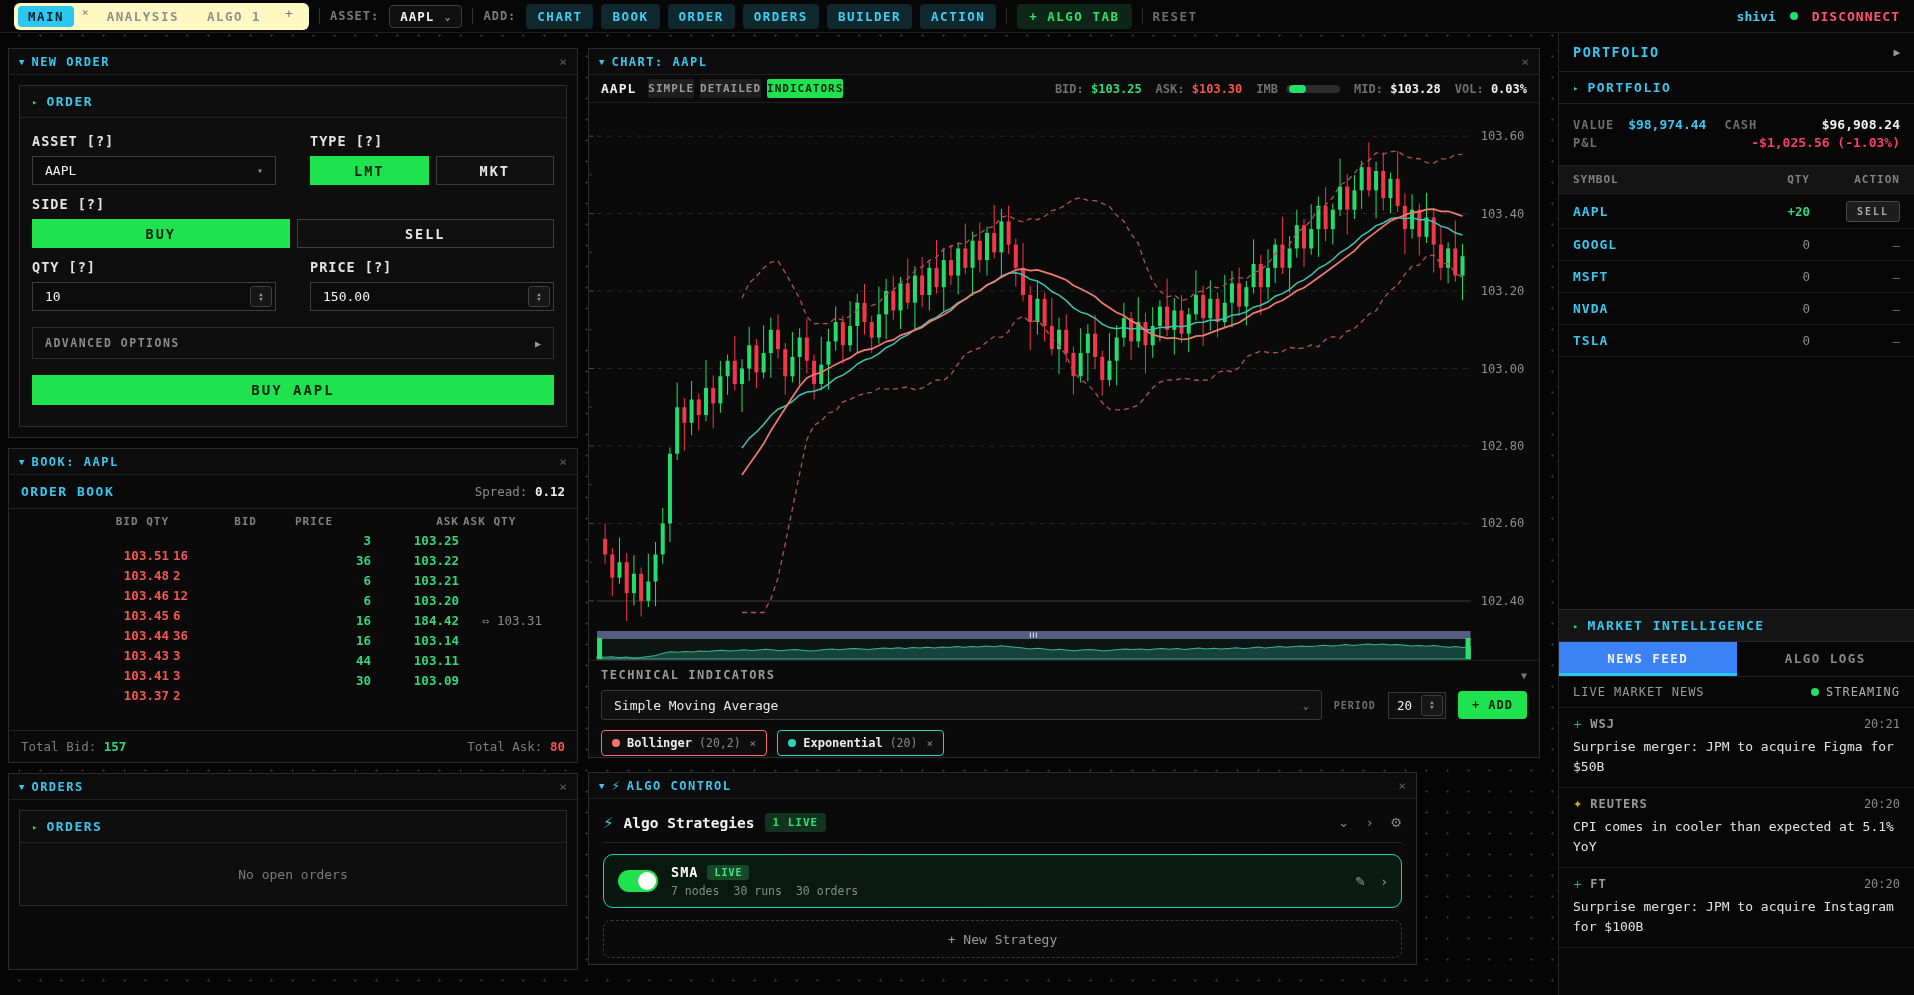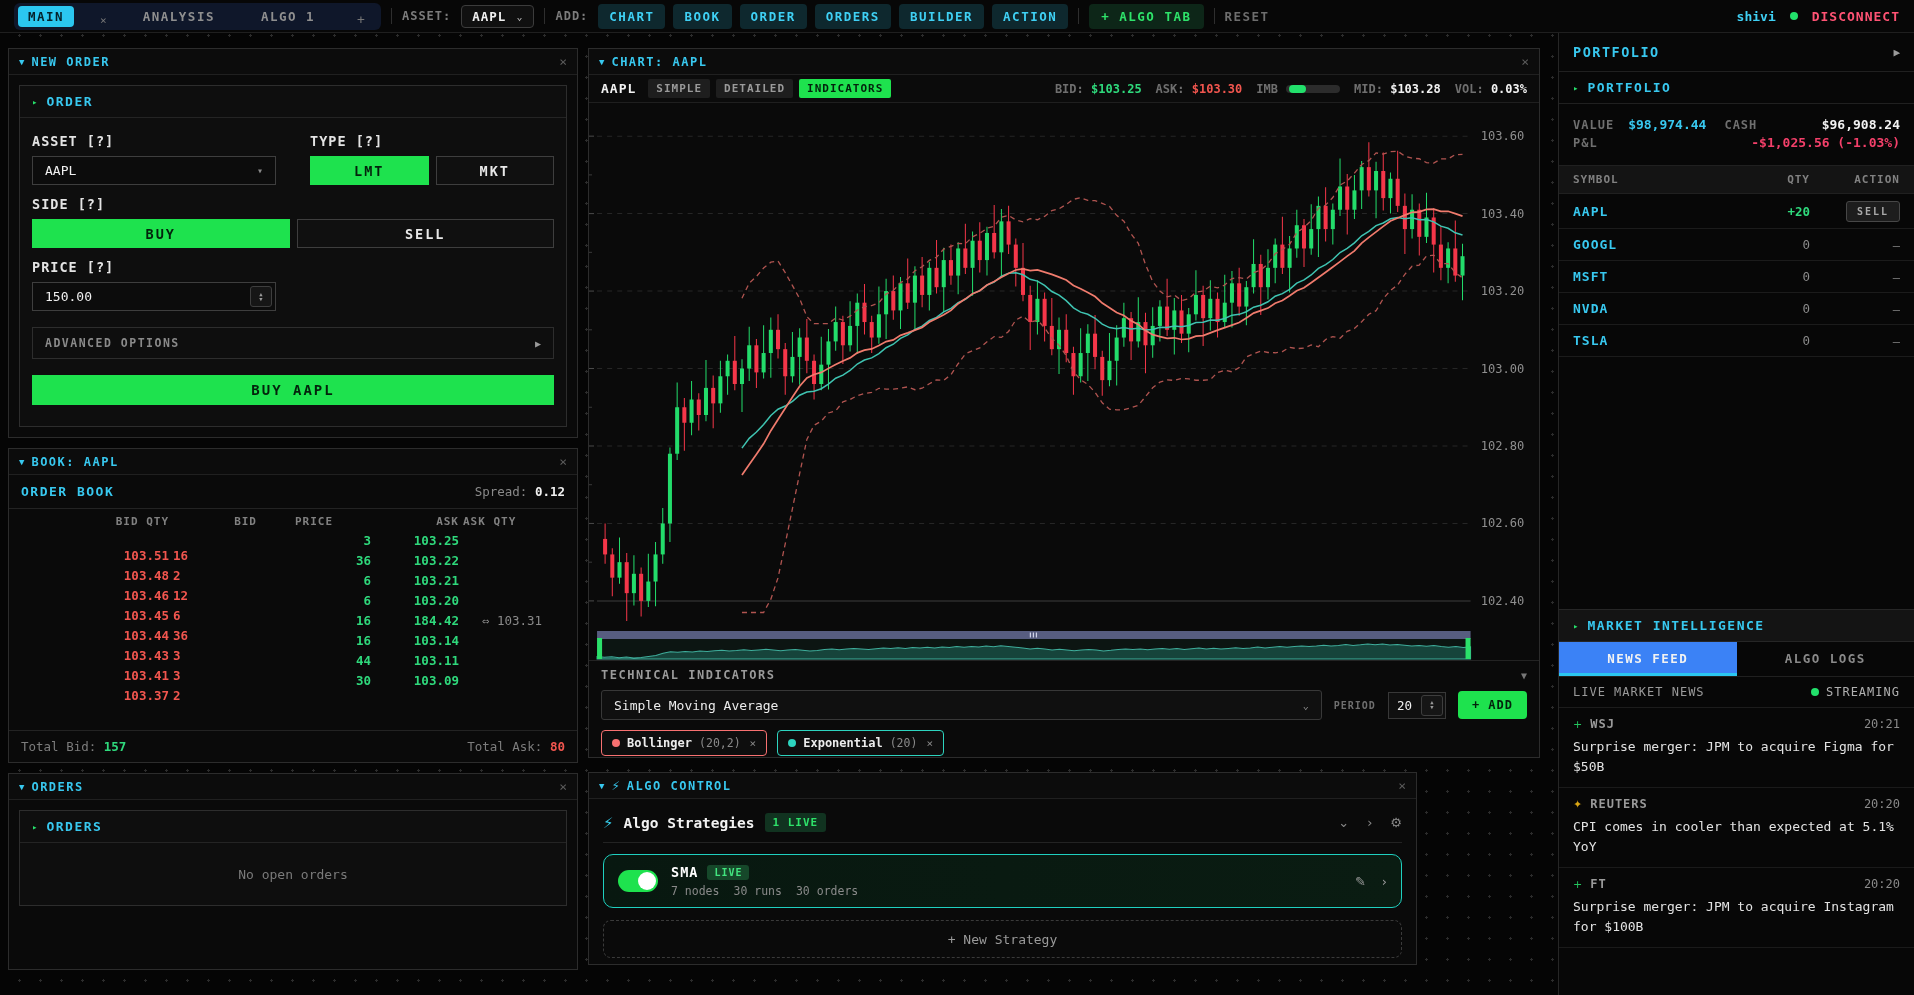--- a/index.html
+++ b/index.html
@@ -3,21 +3,21 @@
 <meta charset="utf-8">
 <style>
   * { margin:0; padding:0; box-sizing:border-box; }
   html,body { width:1914px; height:995px; background:#050505; overflow:hidden;
     font-family:"DejaVu Sans Mono","Liberation Mono",monospace; }
   .app { position:relative; width:1914px; height:995px; }
 
   
   .topbar { position:absolute; left:0; top:0; width:1914px; height:33px; background:#070707;
     border-bottom:1px solid #1f1f1f; display:flex; align-items:center; padding:0 14px; gap:10px; }
-  .tabgroup { display:flex; align-items:flex-end; gap:26px; background:#0f172a; border-radius:6px;
+  .tabgroup { display:flex; align-items:flex-start; gap:8px; background:#fef9c3; border-radius:6px;
     padding:3px 10px 3px 4px; }
   .tab { color:#8f8f8f; font-size:12.5px; font-weight:bold; letter-spacing:1.5px; cursor:pointer; padding:3px 10px; }
   .tab.active { background:#2bc7f0; color:#05222b; border-radius:4px; }
   .tab-x { color:#777; font-size:11px; cursor:pointer; }
   .tab-add { color:#777; font-size:13px; cursor:pointer; padding:0 6px; }
   .vdiv { width:1px; height:16px; background:#2e2e2e; }
   .bar-label { color:#7c7c7c; font-size:12px; font-weight:bold; letter-spacing:1px; }
   .asset-select { background:#101010; border:1px solid #3c3c3c; border-radius:4px; color:#f0f0f0;
     font-size:12.5px; font-weight:bold; letter-spacing:1px; padding:3px 10px; display:flex; gap:10px; align-items:center; cursor:pointer; }
   .asset-select .chev { color:#bbb; font-size:10px; }
@@ -93,21 +93,21 @@
     padding:8px 12px; font-size:12.5px; color:#7c7c7c; }
   .btotals b.g { color:#2fd97c; } .btotals b.r { color:#f2564f; }
 
   .noorders { height:62px; display:flex; align-items:center; justify-content:center; color:#7a7a7a; font-size:13px; }
 
   
   .ctoolbar { height:28px; min-height:28px; display:flex; align-items:center; gap:8px; padding:0 12px;
     border-bottom:1px solid #1f1f1f; background:#0b0b0b; }
   .csym { color:#f2f2f2; font-size:13px; font-weight:bold; letter-spacing:1px; margin-right:4px; }
   .vtab { background:#1e1e1e; color:#9a9a9a; font-size:11px; font-weight:bold; letter-spacing:1px;
-    padding:3px 8px; border-radius:2px; cursor:pointer; }
+    padding:3px 0; border-radius:2px; cursor:pointer; }
   .vtab.on { background:#1ee24e; color:#03230c; }
   .cstats { margin-left:auto; display:flex; align-items:center; gap:14px; font-size:12px; }
   .cstats .lab { color:#6f6f6f; font-weight:bold; }
   .cstats .g { color:#2fd97c; font-weight:bold; } .cstats .r { color:#f2564f; font-weight:bold; }
   .cstats .w { color:#f2f2f2; font-weight:bold; }
   .imb-track { width:54px; height:8px; background:#2c2c2c; border-radius:4px; position:relative; overflow:hidden; }
   .imb-fill { position:absolute; left:6%; top:0; bottom:0; width:31%; background:#22e06b; border-radius:4px; }
   .plot { flex:1; position:relative; }
   .plot svg, .nav svg { display:block; width:100%; height:100%; }
   .nav { height:30px; min-height:30px; }
@@ -271,20 +271,30 @@
                 <div class="segbtn">MKT</div>
               </div>
             </div>
           </div>
           <div class="flabel">SIDE [?]</div>
           <div class="btnpair">
             <div class="segbtn on">BUY</div>
             <div class="segbtn">SELL</div>
           </div>
           <div class="frow2">
+            <div>
+              <div class="flabel">QTY [?]</div>
+              <div class="inputwrap">
+                <input class="tinput" value="10" style="">
+                <div class="stepper">
+                    <span>▲</span>
+                    <span>▼</span>
+                  </div>
+              </div>
+            </div>
             <div>
               <div class="flabel">PRICE [?]</div>
               <div class="inputwrap">
                 <input class="tinput" value="150.00" style="">
                 <div class="stepper">
                     <span>▲</span>
                     <span>▼</span>
                   </div>
               </div>
             </div>

